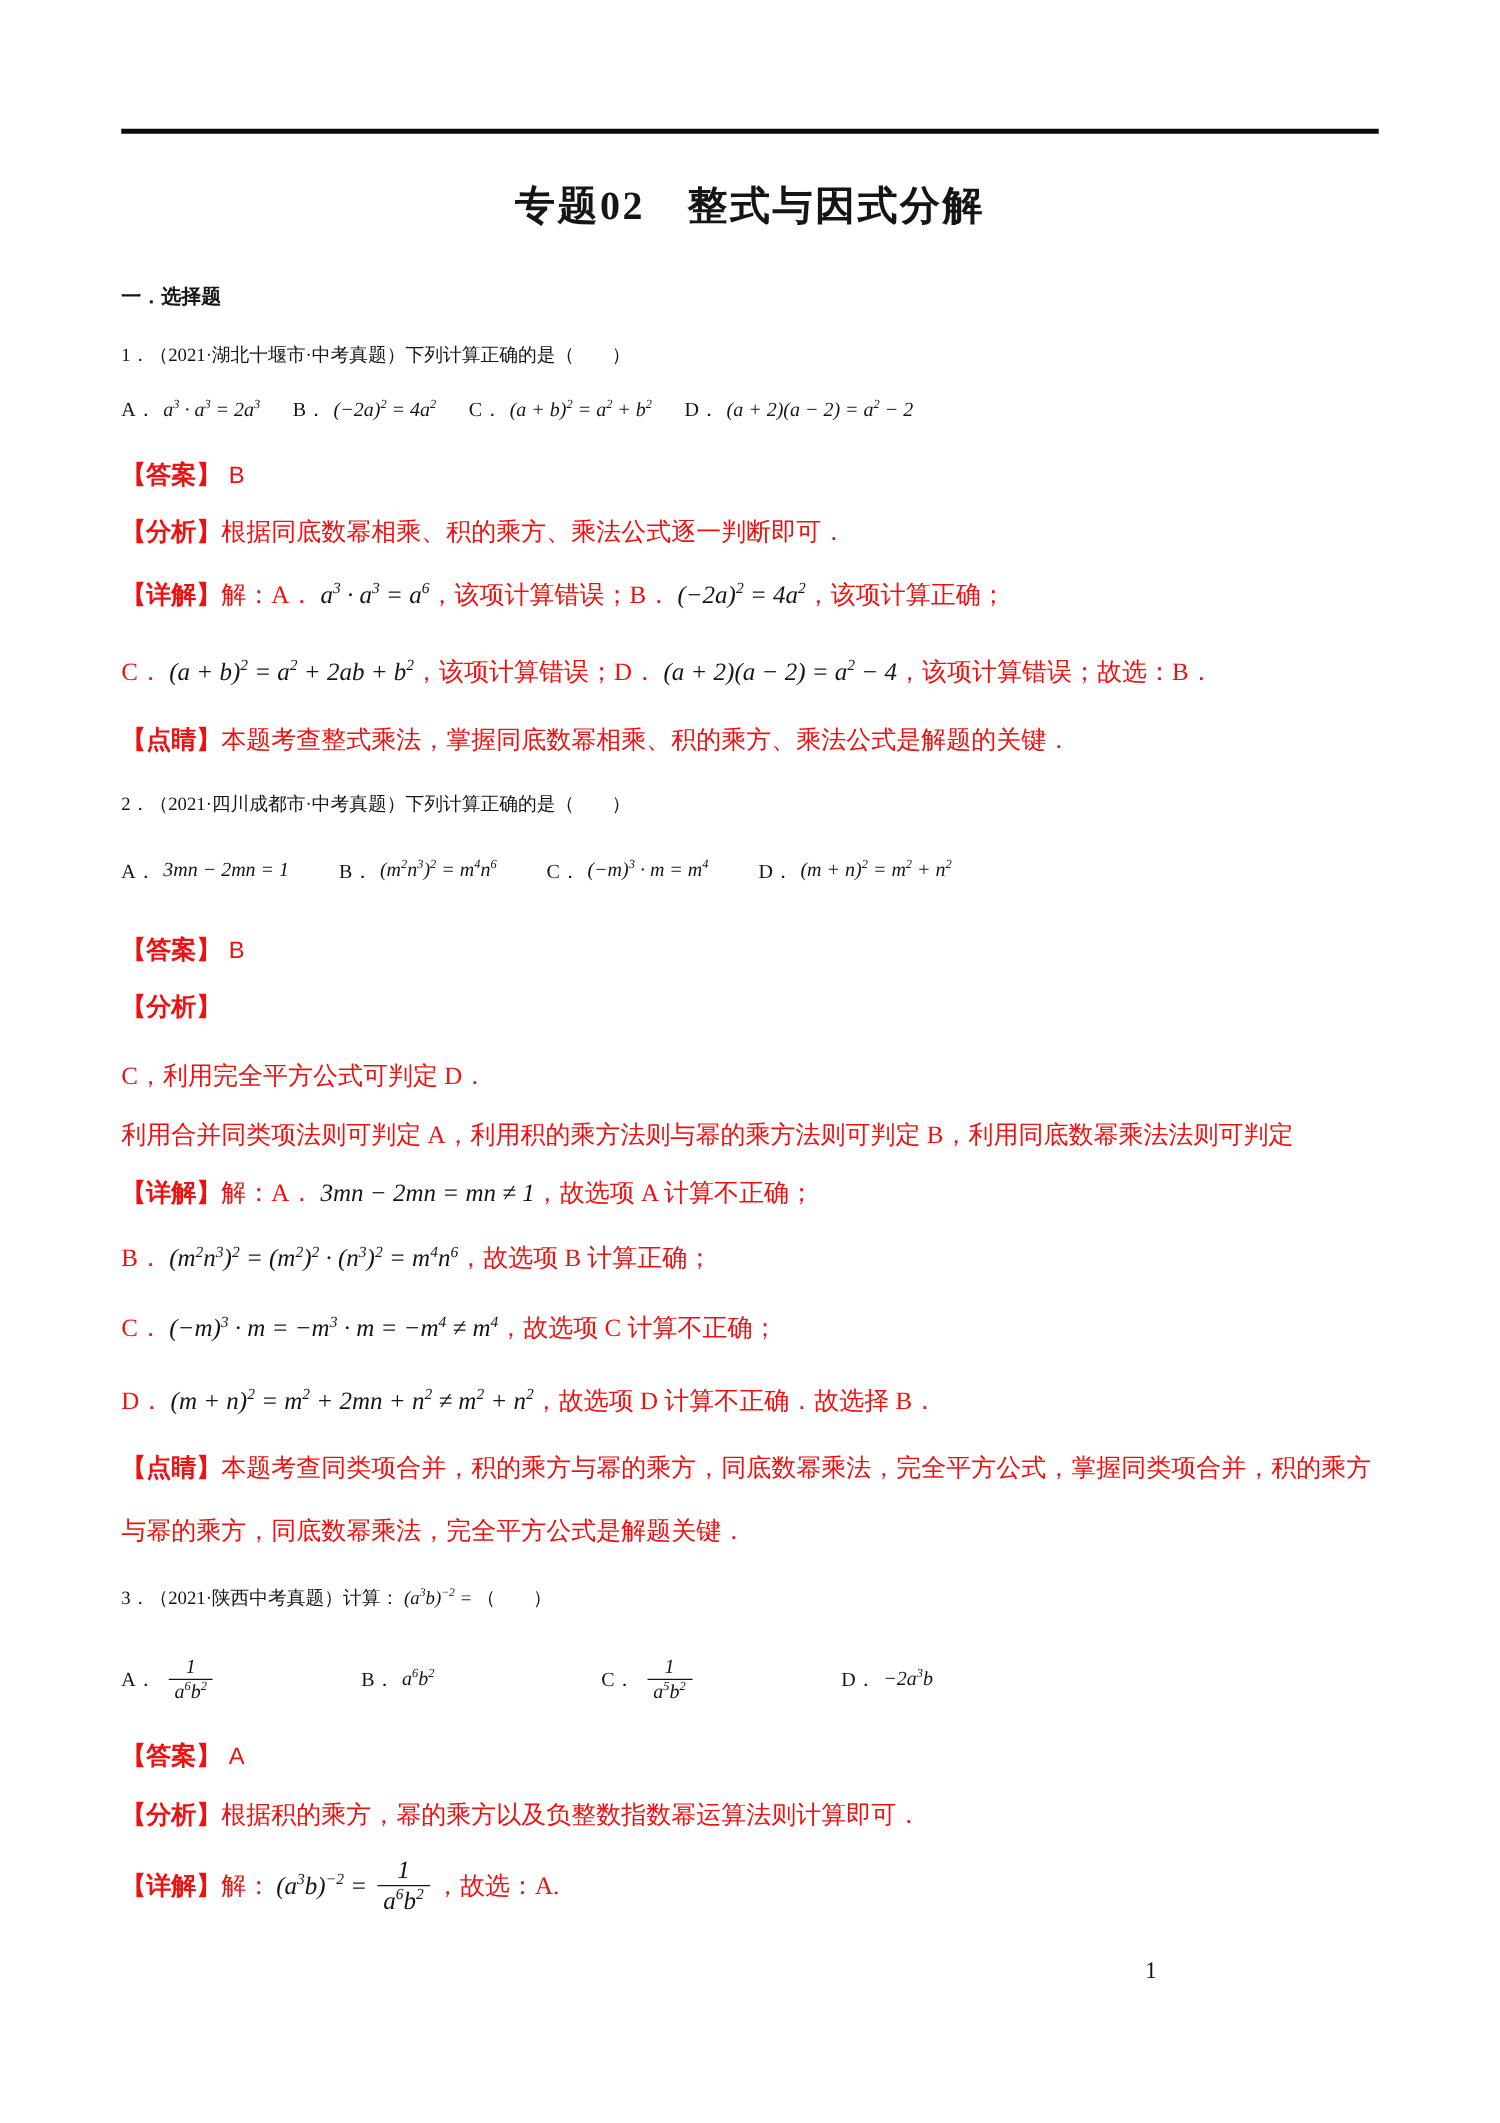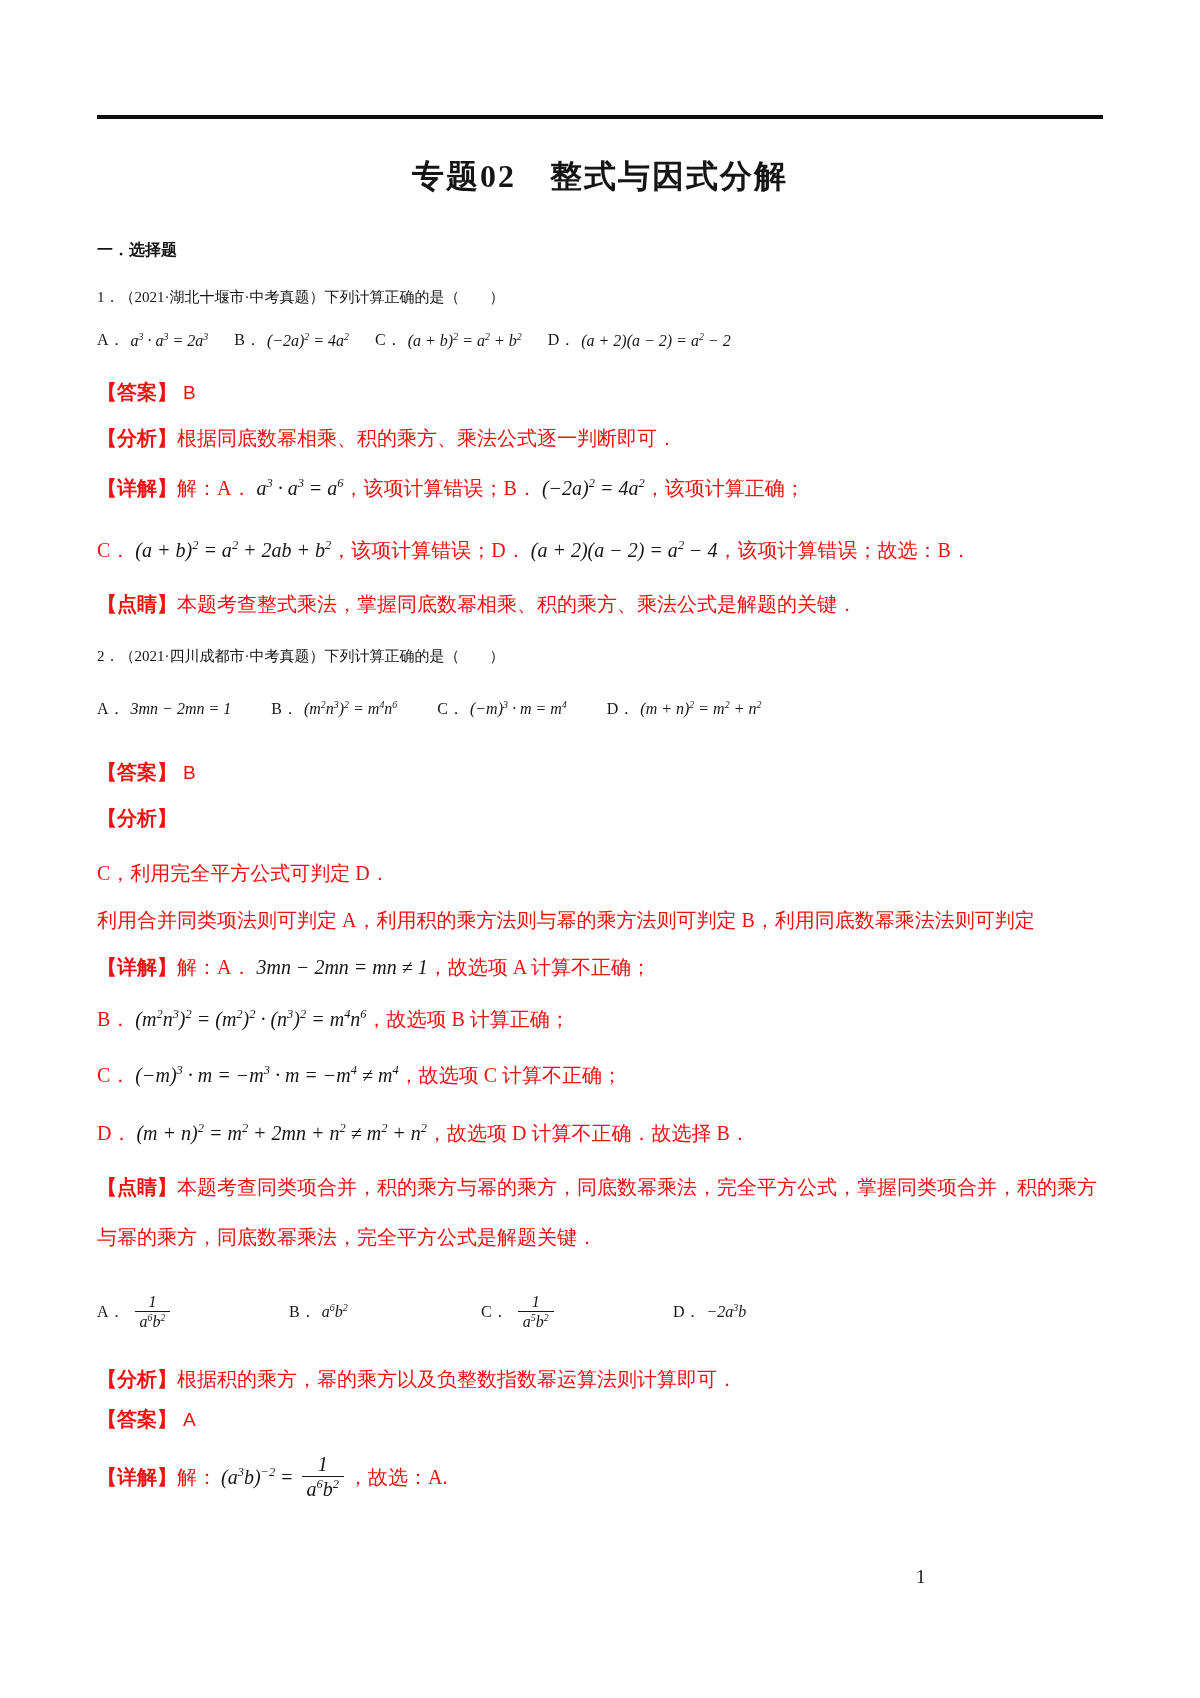--- a/index.html
+++ b/index.html
@@ -4,21 +4,21 @@
 <style>
   :root { --red:#ee1111; --ink:#151515; }
   * { box-sizing:border-box; }
   html,body { margin:0; padding:0; }
   body {
     width:1200px; height:1698px; overflow:hidden;
     background:#ffffff; color:var(--ink);
     font-family:"Liberation Serif","DejaVu Serif",serif;
     position:relative;
   }
-  .content { padding:16px 97px; }
+  .content { padding:4px 97px; }
   .rule { margin-top:99px; border-top:4px solid #0d0d0d; height:0; }
   .title {
     margin:35px 0 0 0; text-align:center;
     font-size:32px; font-weight:bold; letter-spacing:2px; line-height:45px;
   }
   .section-heading { margin-top:37px; font-size:16px; font-weight:bold; line-height:28px; }
   .line { font-size:20px; line-height:30px; margin:0; }
   .stem { font-size:15px; line-height:30px; }
   .red { color:var(--red); }
   .tag { color:var(--red); font-weight:bold; }
@@ -147,20 +147,25 @@
       <span class="red">D．</span>
       <span class="math">(m + n)<sup>2</sup> = m<sup>2</sup> + 2mn + n<sup>2</sup> ≠ m<sup>2</sup> + n<sup>2</sup></span><span class="red">，故选项 D 计算不正确．故选择 B．</span>
     </p>
 
     <p class="line loose" style="margin-top:14px">
       <span class="tag">【点睛】</span><span class="red">本题考查同类项合并，积的乘方与幂的乘方，同底数幂乘法，完全平方公式，掌握同类项合并，积的乘方与幂的乘方，同底数幂乘法，完全平方公式是解题关键．</span>
     </p>
   </div>
 
   <div>
+    <p class="line stem" style="margin-top:14px">
+      <span>3．（2021·陕西中考真题）计算：</span>
+      <span class="math">(a<sup>3</sup>b)<sup>−2</sup> =</span>
+      <span>（　　）</span>
+    </p>
 
     <div class="opts" style="margin-top:14px;min-height:72px">
       <span class="opt optw">
         <span class="opt-label">A．</span>
         <span class="frac">
           <span class="num math">1</span>
           <span class="den math">a<sup>6</sup>b<sup>2</sup></span>
         </span>
       </span>
       <span class="opt optw">
@@ -173,26 +178,26 @@
           <span class="num math">1</span>
           <span class="den math">a<sup>5</sup>b<sup>2</sup></span>
         </span>
       </span>
       <span class="opt">
         <span class="opt-label">D．</span>
         <span class="math">−2a<sup>3</sup>b</span>
       </span>
     </div>
 
+    <p class="line" style="margin-top:10px">
+      <span class="tag">【答案】</span><span class="red ans-letter">A</span>
+    </p>
+
     <p class="line" style="margin-top:16px">
       <span class="tag">【分析】</span><span class="red">根据积的乘方，幂的乘方以及负整数指数幂运算法则计算即可．</span>
-    </p>
-
-    <p class="line" style="margin-top:10px">
-      <span class="tag">【答案】</span><span class="red ans-letter">A</span>
     </p>
 
     <p class="line" style="margin-top:18px;display:flex;align-items:center">
       <span class="tag">【详解】</span>
         <span class="red">解：</span>
       <span class="math" style="margin:0 4px">(a<sup>3</sup>b)<sup>−2</sup> =</span>
       <span class="frac">
         <span class="num math">1</span>
         <span class="den math">a<sup>6</sup>b<sup>2</sup></span>
       </span>

